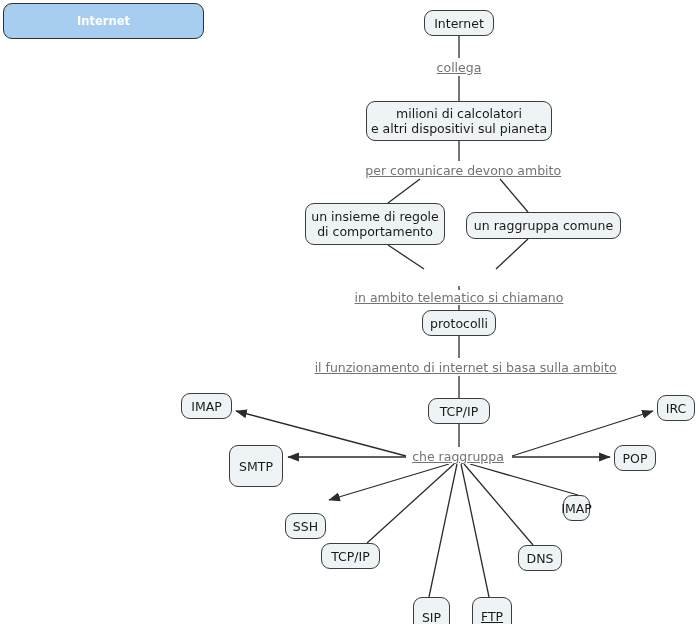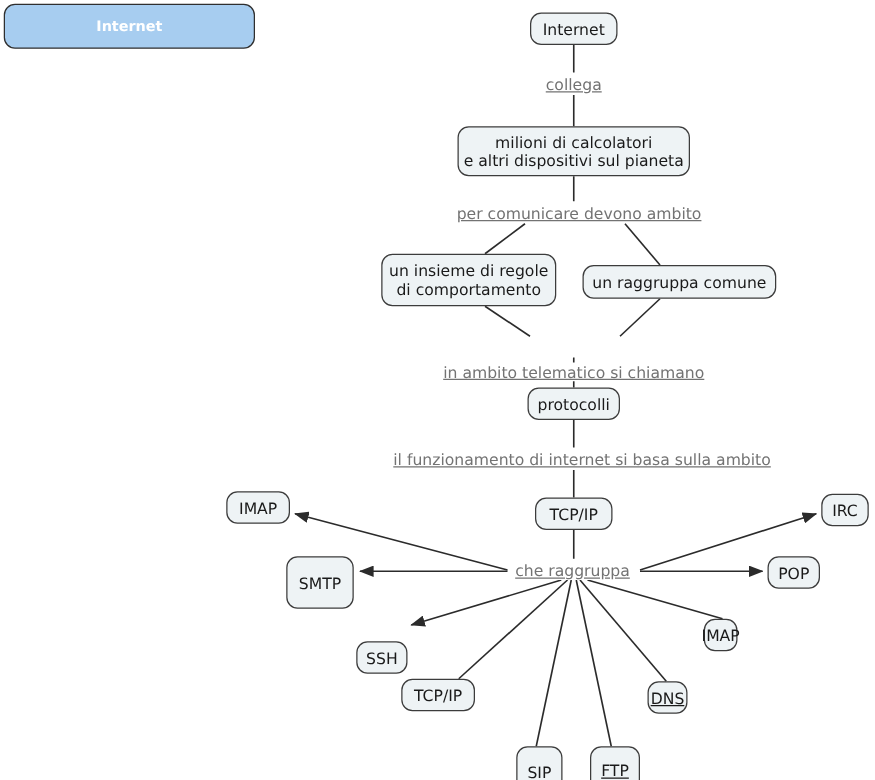--- a/index.html
+++ b/index.html
@@ -123,21 +123,21 @@
       <div class="node" style="left: 466px; top: 212px; width: 155px; height: 27px;">un raggruppa comune</div>
       <div class="node" style="left: 422px; top: 310px; width: 74px; height: 26px;">protocolli</div>
       <div class="node" style="left: 428px; top: 398px; width: 62px; height: 26px;">TCP/IP</div>
       <div class="node" style="left: 181px; top: 393px; width: 51px; height: 26px;">IMAP</div>
       <div class="node" style="left: 657px; top: 395px; width: 38px; height: 26px;">IRC</div>
       <div class="node" style="left: 229px; top: 445px; width: 54px; height: 42px;">SMTP</div>
       <div class="node" style="left: 614px; top: 445px; width: 42px; height: 26px;">POP</div>
       <div class="node" style="left: 285px; top: 493px; width: 41px; height: 26px; margin-top: 20px;">SSH</div>
       <div class="node" style="left: 563px; top: 495px; width: 27px; height: 26px;">IMAP</div>
       <div class="node" style="left: 321px; top: 543px; width: 59px; height: 26px;">TCP/IP</div>
-      <div class="node" style="left: 518px; top: 545px; width: 32px; height: 26px; text-decoration: underline;">DNS</div>
+      <div class="node" style="left: 518px; top: 545px; width: 44px; height: 26px;">DNS</div>
       <div class="node" style="left: 413px; top: 597px; width: 37px; height: 40px;">SIP</div>
       <div class="node" style="left: 472px; top: 597px; width: 40px; height: 38px; text-decoration: underline;">FTP</div>
     </div>
   <div id="labels-layer">
       <div class="edge-label" style="left: 433.617px; top: 59.5px;">collega</div>
       <div class="edge-label" style="left: 362.328px; top: 162.5px;">per comunicare devono ambito</div>
       <div class="edge-label" style="left: 351.555px; top: 269.5px; margin-top: 20px;">in ambito telematico si chiamano</div>
       <div class="edge-label" style="left: 311.633px; top: 359.5px;">il funzionamento di internet si basa sulla ambito</div>
       <div class="edge-label" style="left: 409.141px; top: 448.5px;">che raggruppa</div>
     </div>

